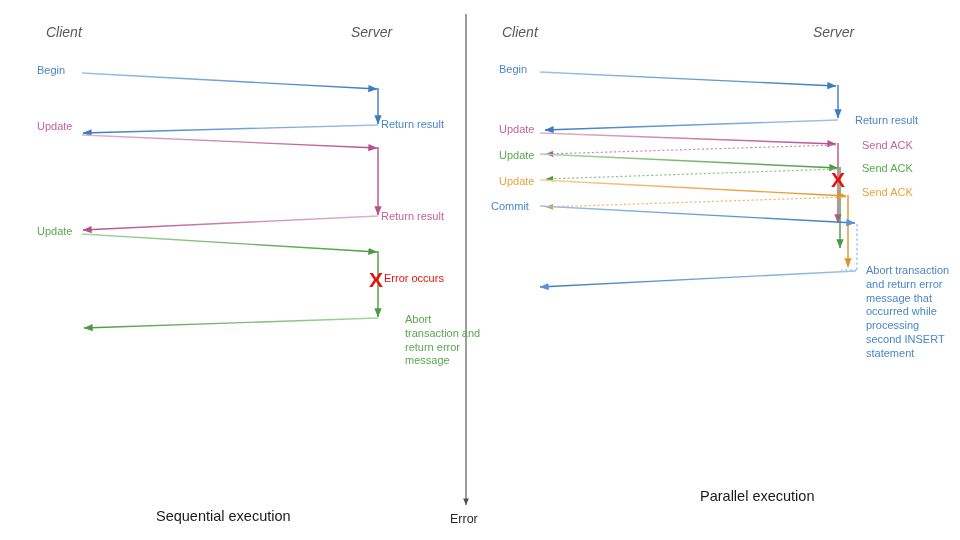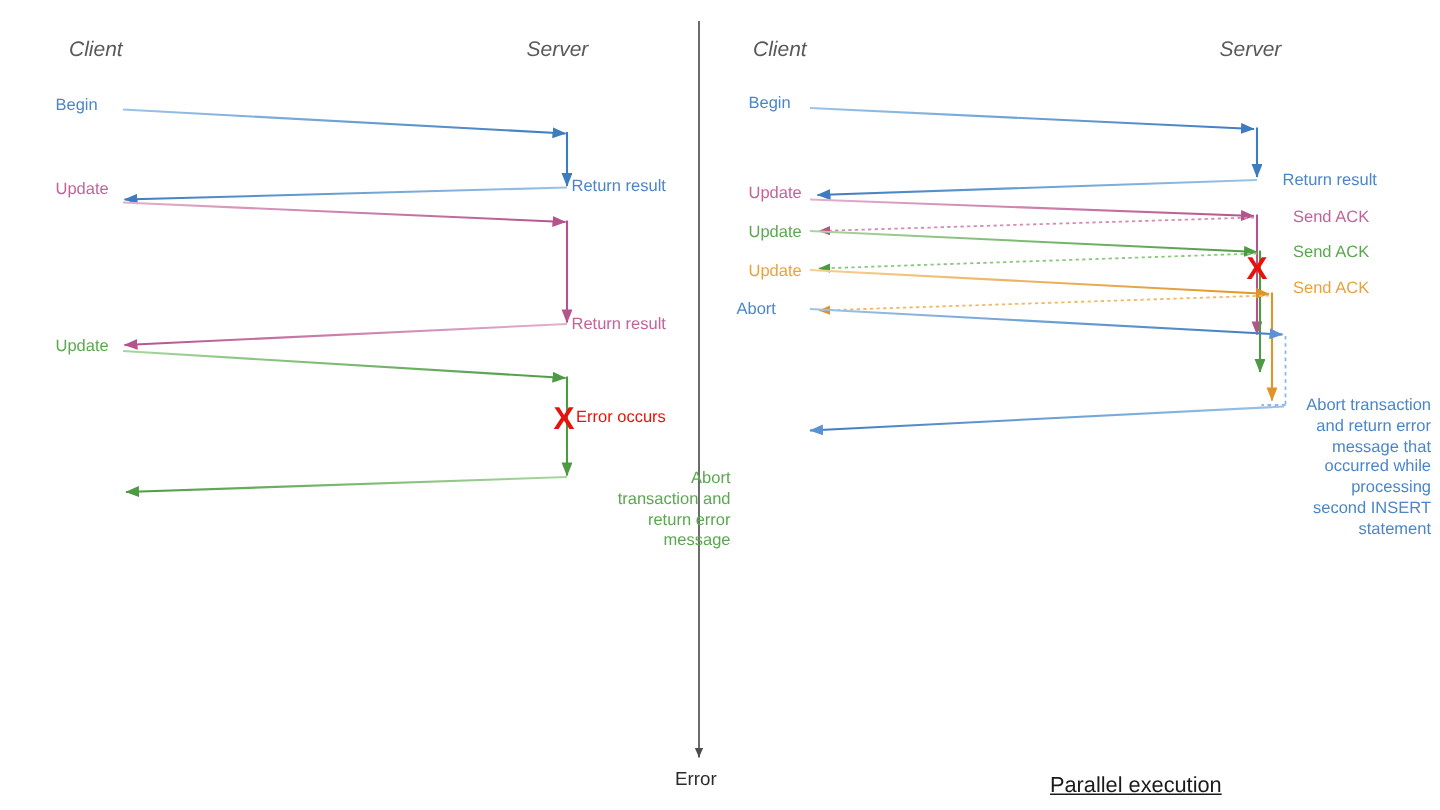--- a/index.html
+++ b/index.html
@@ -7,21 +7,20 @@
     padding: 0;
     background: #ffffff;
   }
   #canvas {
     position: relative;
     width: 960px;
     height: 540px;
     background: #ffffff;
     font-family: "Liberation Sans", sans-serif;
     overflow: hidden;
-    text-align: right;
   }
   svg.layer {
     position: absolute;
     left: 0;
     top: 0;
     width: 960px;
     height: 540px;
   }
   .lane-title {
     position: absolute;
@@ -219,43 +218,44 @@
   <div class="msg" style="left:381px; top:210px; color:#c2649a;">Return result</div>
 
   <div class="msg" style="left:37px; top:225px; color:#5aa84f;">Update</div>
 
   <div class="xmark" style="left:369px; top:269px;">X</div>
 
   <div class="msg" style="left:384px; top:272px; color:#e8120c;">Error occurs</div>
 
   <div class="msg wrap" style="left:405px; top:313px; width:82px; color:#5aa84f;">Abort transaction and return error message</div>
 
+  <div class="caption" style="left:156px; top:508px;">Sequential execution</div>
 
   <div class="lane-title" style="left:502px; top:24px;">Client</div>
   <div class="lane-title" style="left:813px; top:24px;">Server</div>
 
   <div class="msg" style="left:499px; top:63px; color:#4a86c8;">Begin</div>
 
   <div class="msg" style="left:855px; top:114px; color:#4a86c8;">Return result</div>
 
   <div class="msg" style="left:499px; top:123px; color:#c2649a;">Update</div>
 
   <div class="msg" style="left:862px; top:139px; color:#c2649a;">Send ACK</div>
 
   <div class="msg" style="left:499px; top:149px; color:#5aa84f;">Update</div>
 
   <div class="msg" style="left:862px; top:162px; color:#5aa84f;">Send ACK</div>
 
   <div class="msg" style="left:499px; top:175px; color:#e8a33d;">Update</div>
 
   <div class="msg" style="left:862px; top:186px; color:#e8a33d;">Send ACK</div>
 
-  <div class="msg" style="left:491px; top:200px; color:#4a86c8;">Abort</div>
+  <div class="msg" style="left:491px; top:200px; color:#4a86c8;">Commit</div>
 
   <div class="xmark" style="left:831px; top:169px;">X</div>
 
   <div class="msg wrap" style="left:866px; top:264px; width:88px; color:#4a86c8;">Abort transaction and return error message that occurred while processing second INSERT statement</div>
 
-  <div class="caption" style="left:700px; top:516px;text-decoration:underline;">Parallel execution</div>
+  <div class="caption" style="left:700px; top:488px;">Parallel execution</div>
 
   <div class="time-label" style="left:450px; top:512px;">Error</div>
 
 </div>
 
 </body></html>

